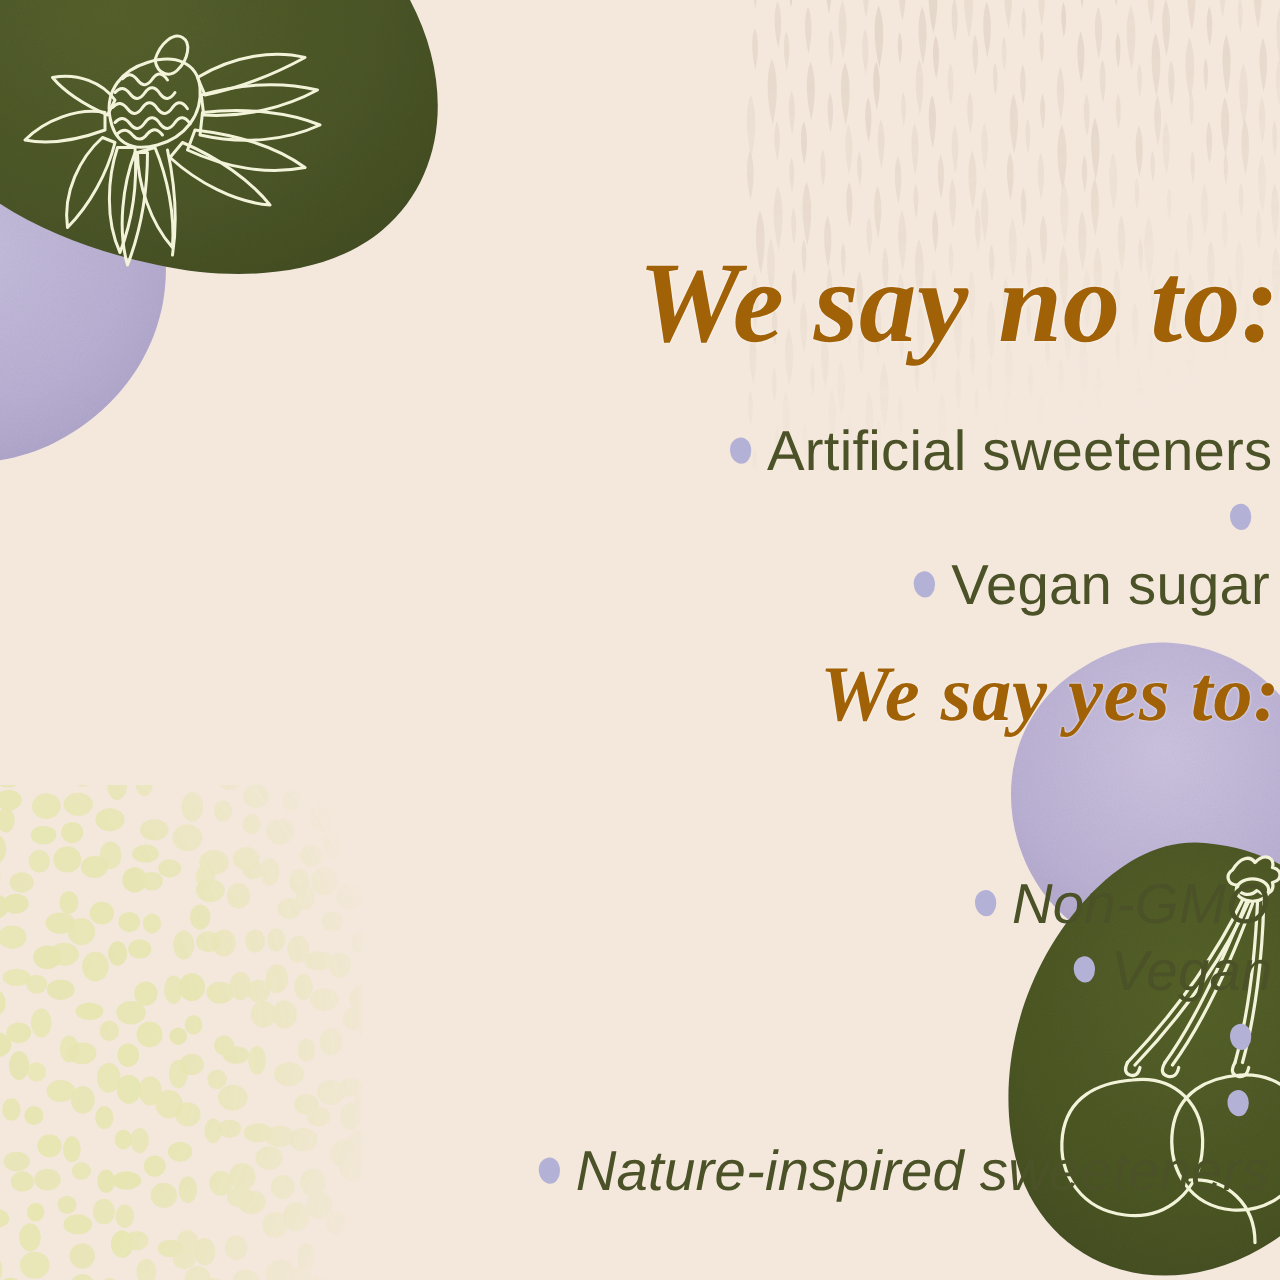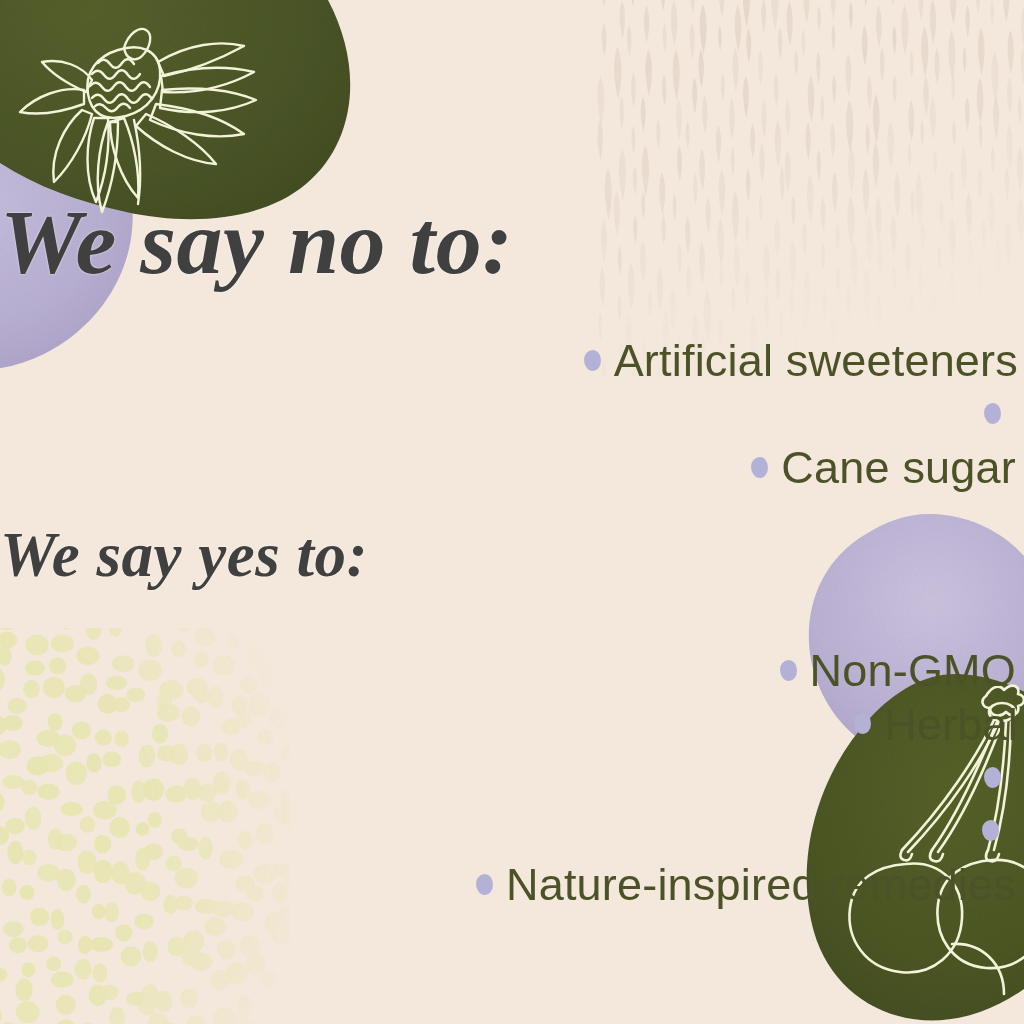--- a/index.html
+++ b/index.html
@@ -31,43 +31,43 @@
   #content {
     position: absolute;
     inset: 0;
     z-index: 3;
   }
 
   .heading {
     position: absolute;
     left: 0;
     width: 1024px;
-    text-align: left;
-    color: #404040;
+    text-align: right;
+    color: #a16207;
     font-family: "Liberation Serif", "DejaVu Serif", serif;
     font-style: italic;
     font-weight: bold;
     letter-spacing: 0.5px;
     white-space: nowrap;
     text-shadow: 0 0 2px rgba(255,252,247,0.9);
   }
   #heading-no  { top: 196px; font-size: 92px; line-height: 1.0; }
   #heading-yes { top: 524px; font-size: 63px; line-height: 1.0; }
 
   .list {
     position: absolute;
     left: 0;
     width: 1024px;
     list-style: none;
     margin: 0;
     padding: 0;
     text-align: right;
   }
   #list-no  { top: 334px; }
-  #list-yes { top: 644px; }
+  #list-yes { top: 696px; font-style: italic; }
 
   .list li {
     display: block;
     color: #4c5227;
     font-size: 45px;
     line-height: 1.19;
     font-weight: 300;
     letter-spacing: 0.2px;
     white-space: nowrap;
   }
@@ -847,38 +847,38 @@
     <div class="heading" id="heading-no">We say no to:</div>
 
     <ul class="list" id="list-no">
       <li>
         <span class="bullet"></span><span class="txt">Artificial sweeteners</span>
       </li>
       <li>
         <span class="bullet"></span>
       </li>
       <li>
-        <span class="bullet"></span><span class="txt">Cane sugar</span>
+        <span class="bullet"></span><span class="txt">Vegan sugar</span>
       </li>
     </ul>
 
     <div class="heading" id="heading-yes">We say yes to:</div>
 
     <ul class="list" id="list-yes">
       <li>
         <span class="bullet"></span><span class="txt">Non-GMO</span>
       </li>
       <li>
-        <span class="bullet"></span><span class="txt">Herbal</span>
+        <span class="bullet"></span><span class="txt">Vegan</span>
       </li>
       <li>
         <span class="bullet"></span>
       </li>
       <li>
         <span class="bullet"></span>
       </li>
       <li>
-        <span class="bullet"></span><span class="txt">Nature-inspired remedies</span>
+        <span class="bullet"></span><span class="txt">Nature-inspired sweeteners</span>
       </li>
     </ul>
 
   </div>
 </div>
 
 </body></html>

